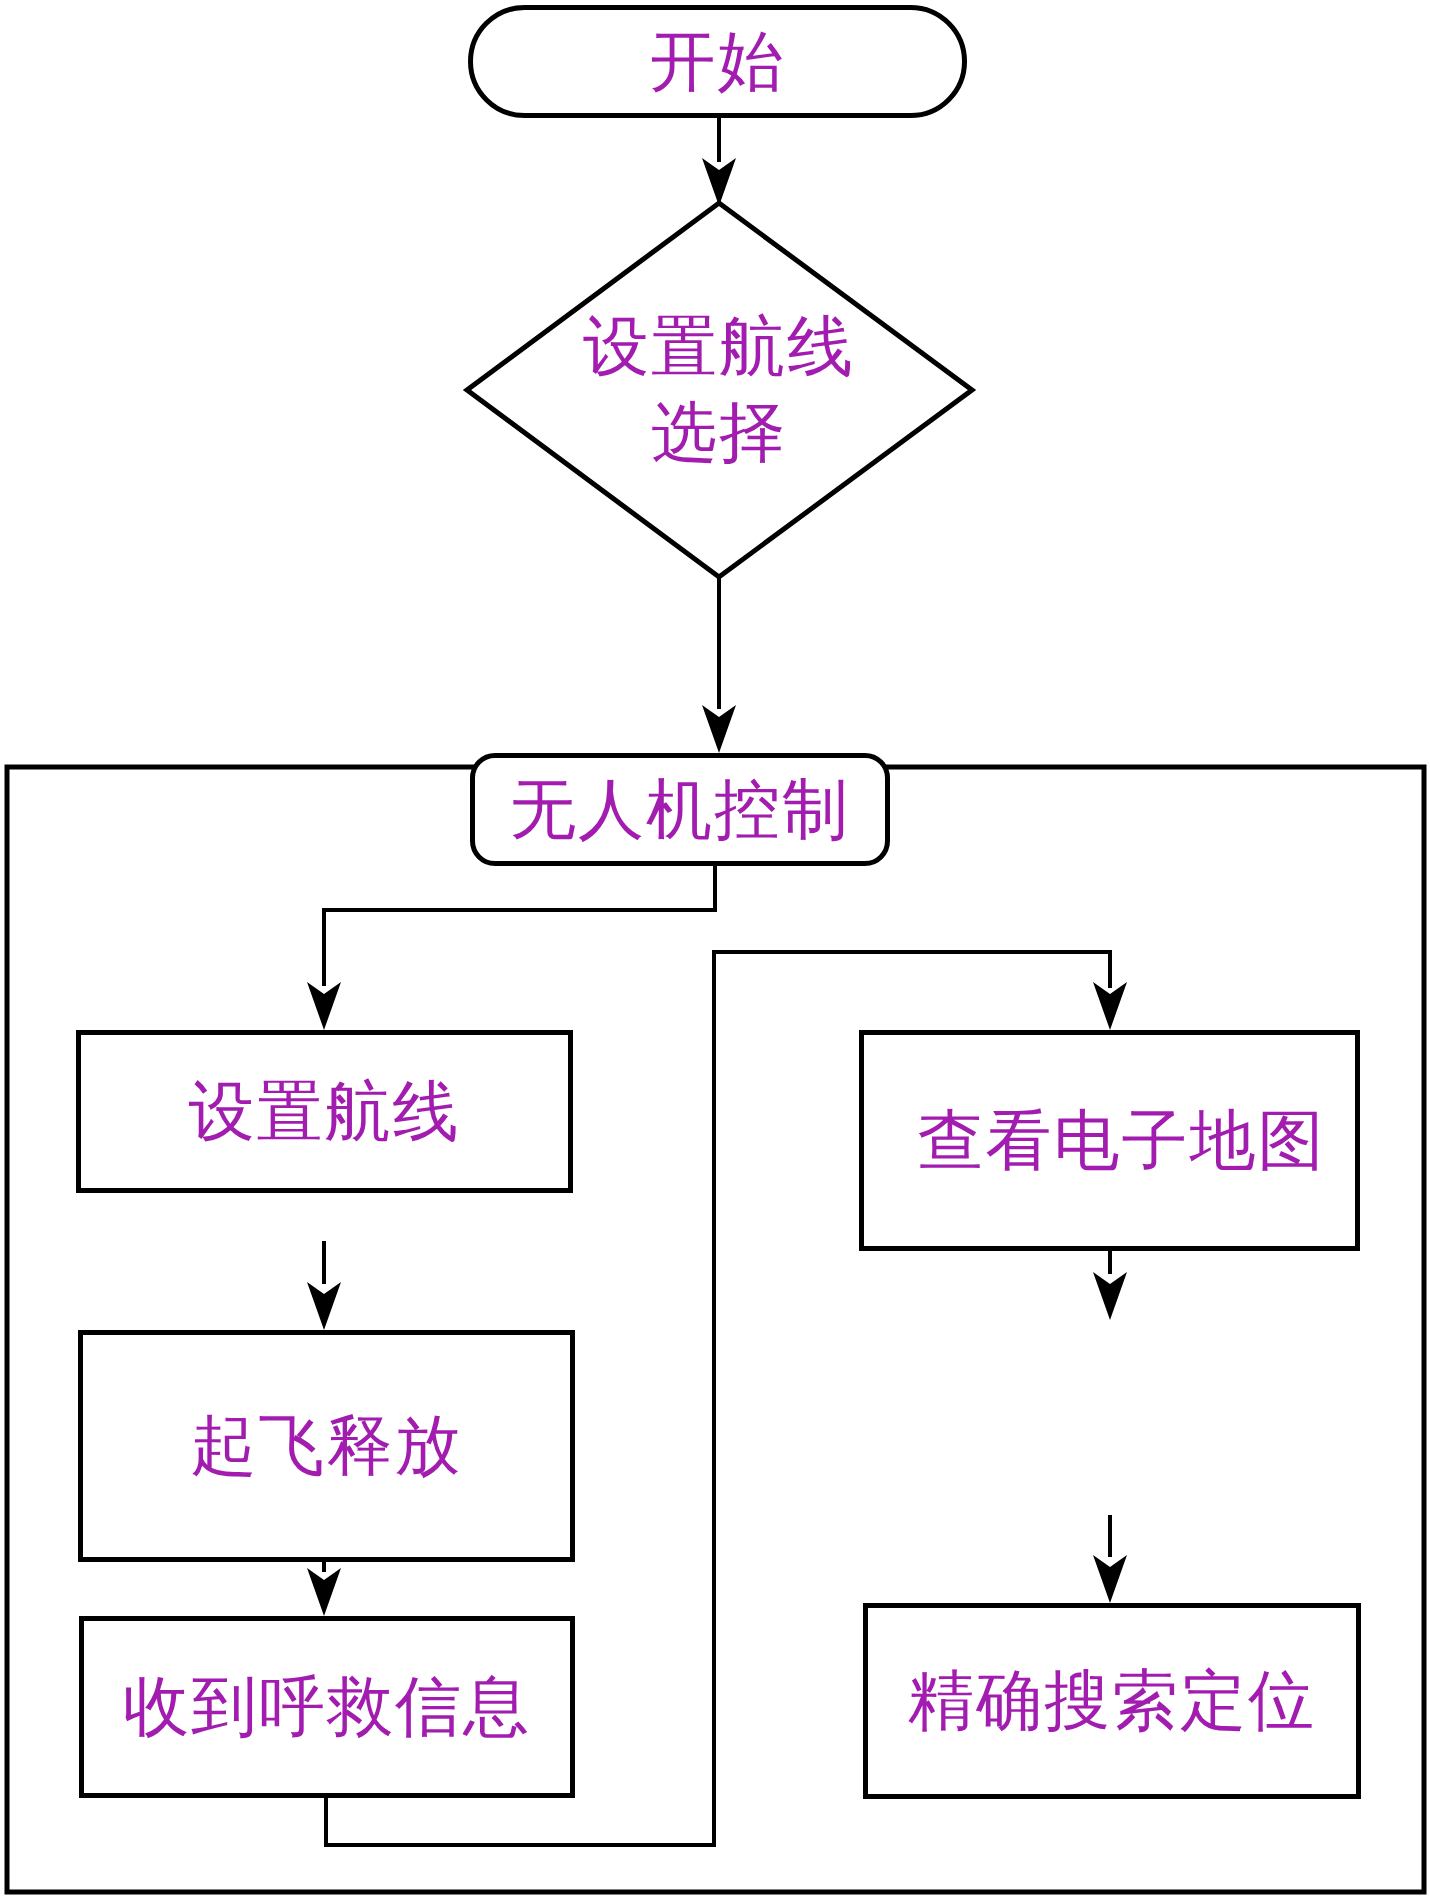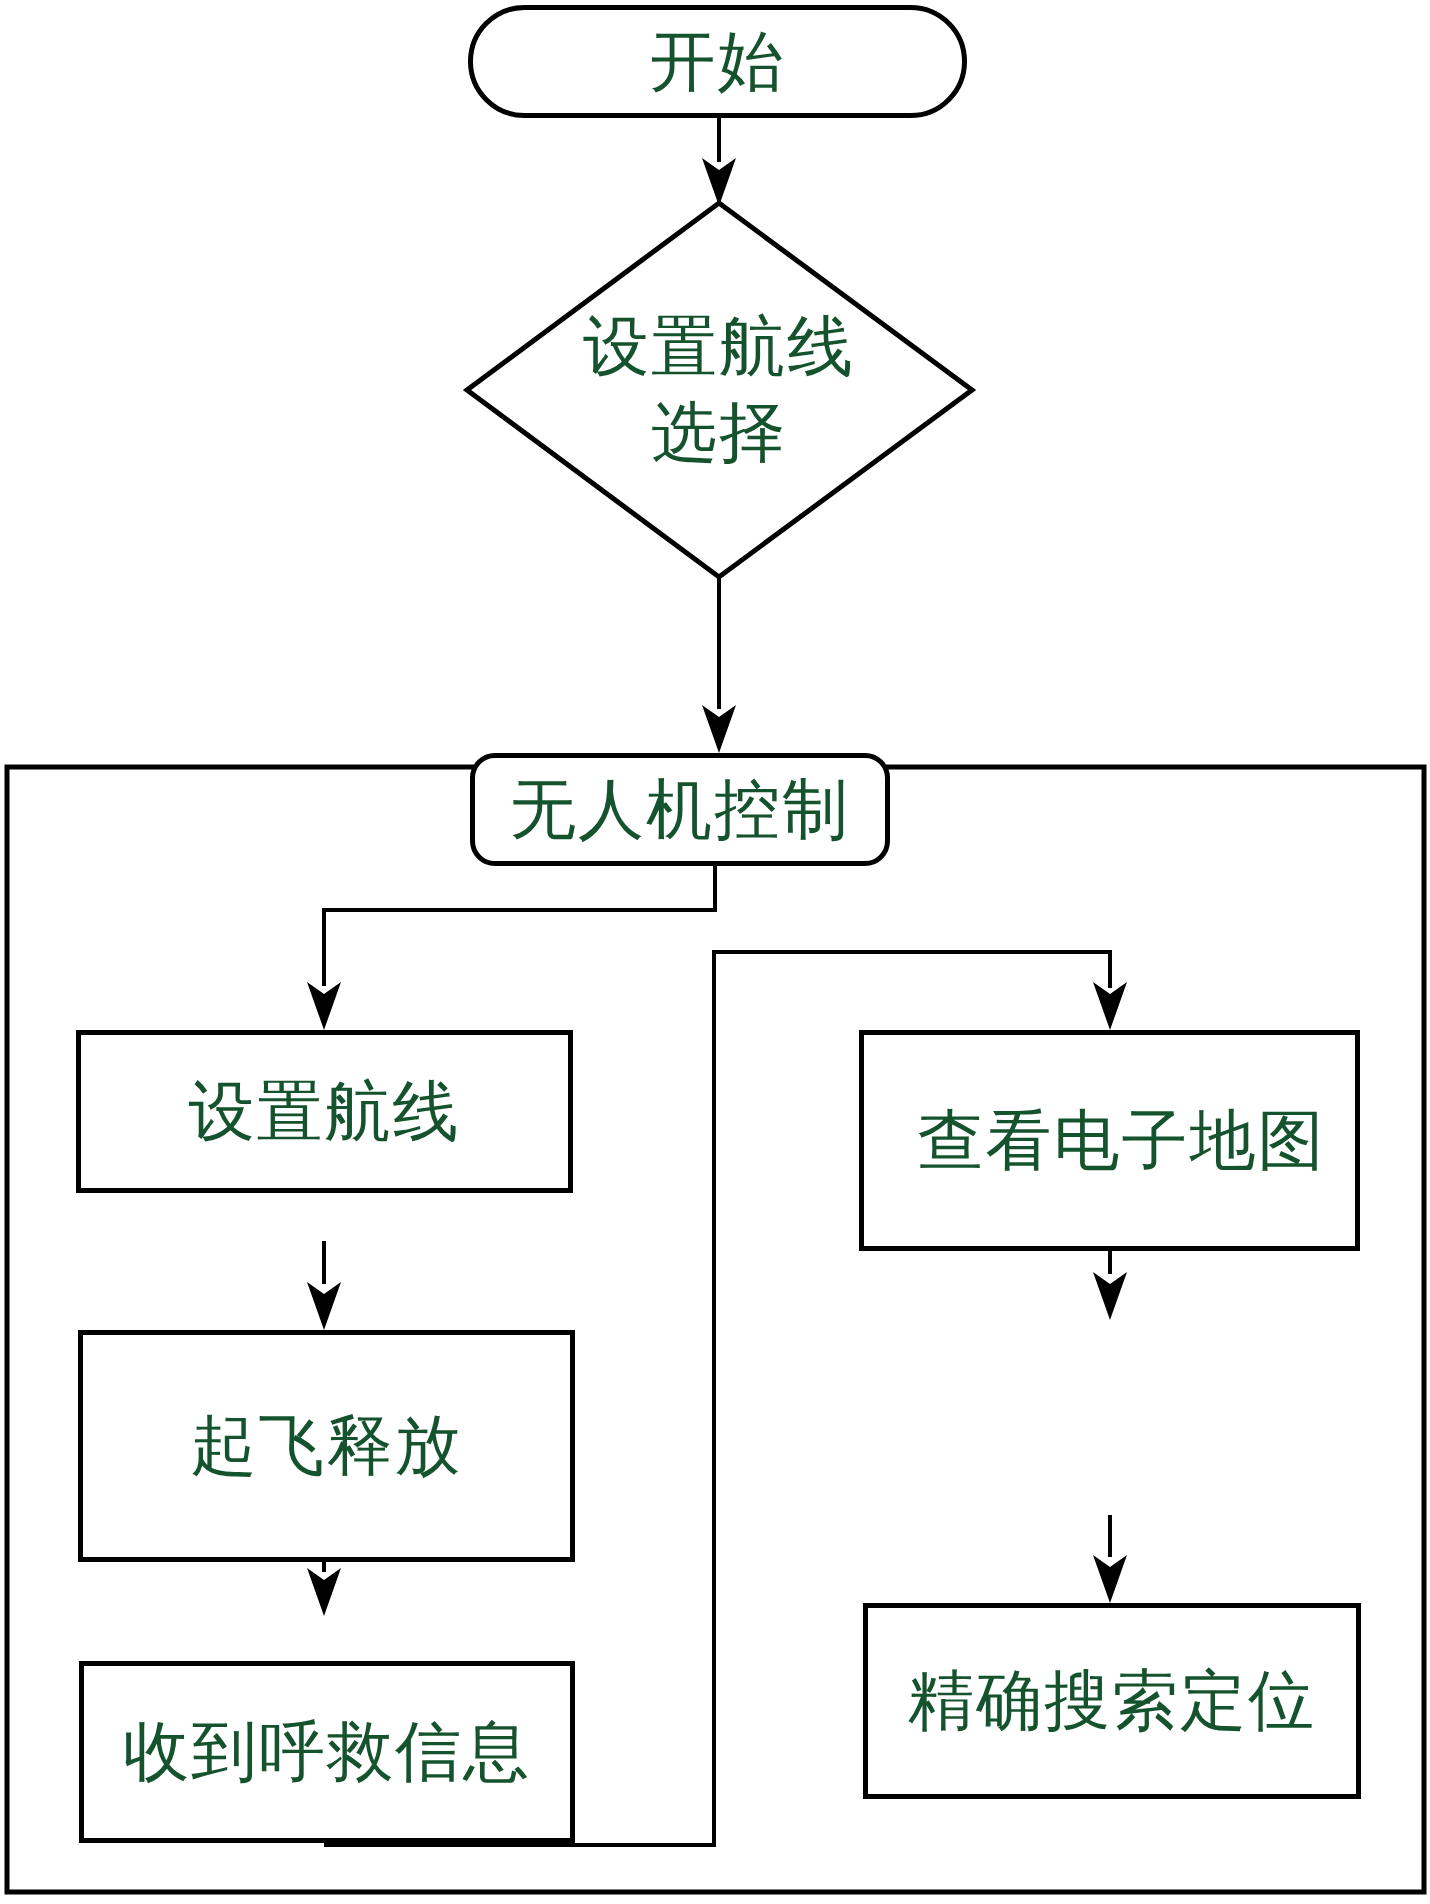--- a/index.html
+++ b/index.html
@@ -21,21 +21,21 @@
   .node {
     position: absolute;
     box-sizing: border-box;
     background: #ffffff;
     border: 5px solid #000000;
     display: flex;
     flex-direction: column;
     align-items: center;
     justify-content: center;
     z-index: 1;
-    color: #14532d;
+    color: #a21caf;
     font-size: 66px;
     line-height: 1.3;
     letter-spacing: 2px;
     white-space: nowrap;
     text-align: center;
   }
   .node.terminator { border-radius: 58px; }
   .node.ghost {
     border: none;
     background: transparent;
@@ -108,21 +108,21 @@
   </div>
 
   <div class="node" style="left:76px; top:1030px; width:497px; height:163px;">
     <span>设置航线</span>
   </div>
 
   <div class="node" style="left:78px; top:1330px; width:497px; height:232px;justify-content:center;">
     <span>起飞释放</span>
   </div>
 
-  <div class="node" style="left:79px; top:1616px; width:496px; height:182px;margin-top:45px;">
+  <div class="node" style="left:79px; top:1616px; width:496px; height:182px;">
     <span>收到呼救信息</span>
   </div>
 
   <div class="node" style="left:859px; top:1030px; width:501px; height:221px;padding-left:24px;">
     <span>查看电子地图</span>
   </div>
 
 
   <div class="node" style="left:863px; top:1603px; width:498px; height:196px;">
     <span>精确搜索定位</span>

